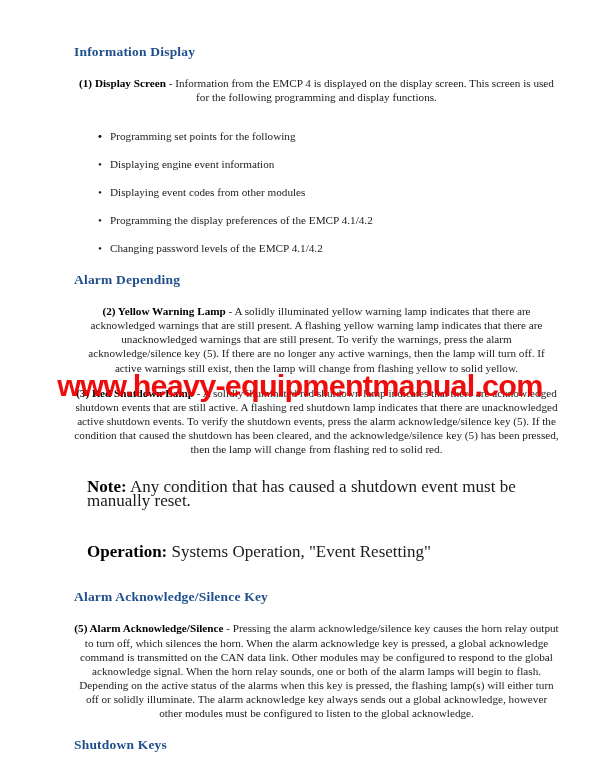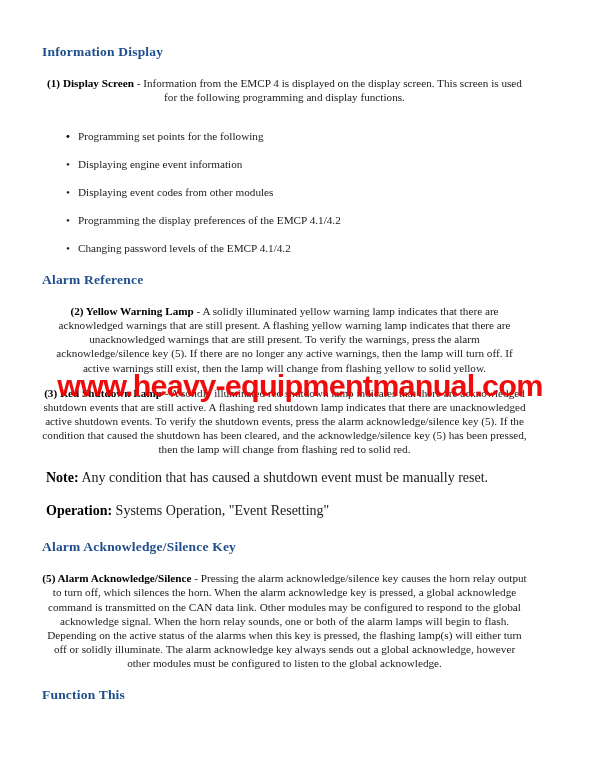--- a/index.html
+++ b/index.html
@@ -15,21 +15,21 @@
     overflow: hidden;
     font-family: "Liberation Serif", "DejaVu Serif", serif;
     color: #000000;
     -webkit-font-smoothing: antialiased;
   }
   .page {
     position: relative;
     width: 600px;
     height: 720px;
     box-sizing: border-box;
-    padding: 44px 58px 0 42px;
+    padding: 44px 58px 0 74px;
   }
   .content {
     width: 485px;
     position: relative;
     z-index: 2;
   }
   h2.section-heading {
     font-family: "Liberation Serif", "DejaVu Serif", serif;
     font-size: 13.5px;
     font-weight: bold;
@@ -72,23 +72,23 @@
   ul.bullet-list li .bullet-glyph {
     position: absolute;
     left: 4px;
     top: 0;
     font-size: 11.2px;
     line-height: 14px;
   }
   .bullet-block { padding-left: 20px; }
 
   .note-line, .ref-line {
-    font-size: 14px;
+    font-size: 17px;
     line-height: 14.1px;
-    margin: 4px;
+    margin: 13px;
     color: #1a1a1a;
   }
   .note-line .label, .ref-line .label {
     font-weight: bold;
     color: #000000;
   }
 
   .watermark {
     position: absolute;
     left: 36px;
@@ -135,21 +135,21 @@
         <li><span class="bullet-glyph">•</span><span>Programming set points for the following</span></li>
         <li><span class="bullet-glyph">•</span><span>Displaying engine event information</span></li>
         <li><span class="bullet-glyph">•</span><span>Displaying event codes from other modules</span></li>
         <li><span class="bullet-glyph">•</span><span>Programming the display preferences of the EMCP 4.1/4.2</span></li>
         <li><span class="bullet-glyph">•</span><span>Changing password levels of the EMCP 4.1/4.2</span></li>
       </ul>
     </div>
 
     <div class="sp-before-heading"></div>
 
-    <h2 class="section-heading">Alarm Reference</h2>
+    <h2 class="section-heading">Alarm Depending</h2>
 
     <div class="sp-after-heading"></div>
 
     <p class="body-text"><span class="lead">(2) Yellow Warning Lamp</span><span> - A solidly illuminated yellow warning lamp indicates that there are acknowledged warnings that are still present. A flashing yellow warning lamp indicates that there are unacknowledged warnings that are still present. To verify the warnings, press the alarm acknowledge/silence key (5). If there are no longer any active warnings, then the lamp will turn off. If active warnings still exist, then the lamp will change from flashing yellow to solid yellow.</span></p>
 
     <div class="sp-para"></div>
 
     <p class="body-text"><span class="lead">(3) Red Shutdown Lamp</span><span> - A solidly illuminated red shutdown lamp indicates that there are acknowledged shutdown events that are still active. A flashing red shutdown lamp indicates that there are unacknowledged active shutdown events. To verify the shutdown events, press the alarm acknowledge/silence key (5). If the condition that caused the shutdown has been cleared, and the acknowledge/silence key (5) has been pressed, then the lamp will change from flashing red to solid red.</span></p>
 
     <div class="sp-para"></div>
@@ -163,21 +163,21 @@
     <div class="sp-before-heading"></div>
 
     <h2 class="section-heading">Alarm Acknowledge/Silence Key</h2>
 
     <div class="sp-after-heading"></div>
 
     <p class="body-text"><span class="lead">(5) Alarm Acknowledge/Silence</span><span> - Pressing the alarm acknowledge/silence key causes the horn relay output to turn off, which silences the horn. When the alarm acknowledge key is pressed, a global acknowledge command is transmitted on the CAN data link. Other modules may be configured to respond to the global acknowledge signal. When the horn relay sounds, one or both of the alarm lamps will begin to flash. Depending on the active status of the alarms when this key is pressed, the flashing lamp(s) will either turn off or solidly illuminate. The alarm acknowledge key always sends out a global acknowledge, however other modules must be configured to listen to the global acknowledge.</span></p>
 
     <div class="sp-before-heading"></div>
 
-    <h2 class="section-heading">Function This</h2>
+    <h2 class="section-heading">Shutdown Keys</h2>
 
   </div>
 
   <div class="watermark">
     <span class="watermark-text">www.heavy-equipmentmanual.com</span>
   </div>
 
 </div>
 
 </body></html>

